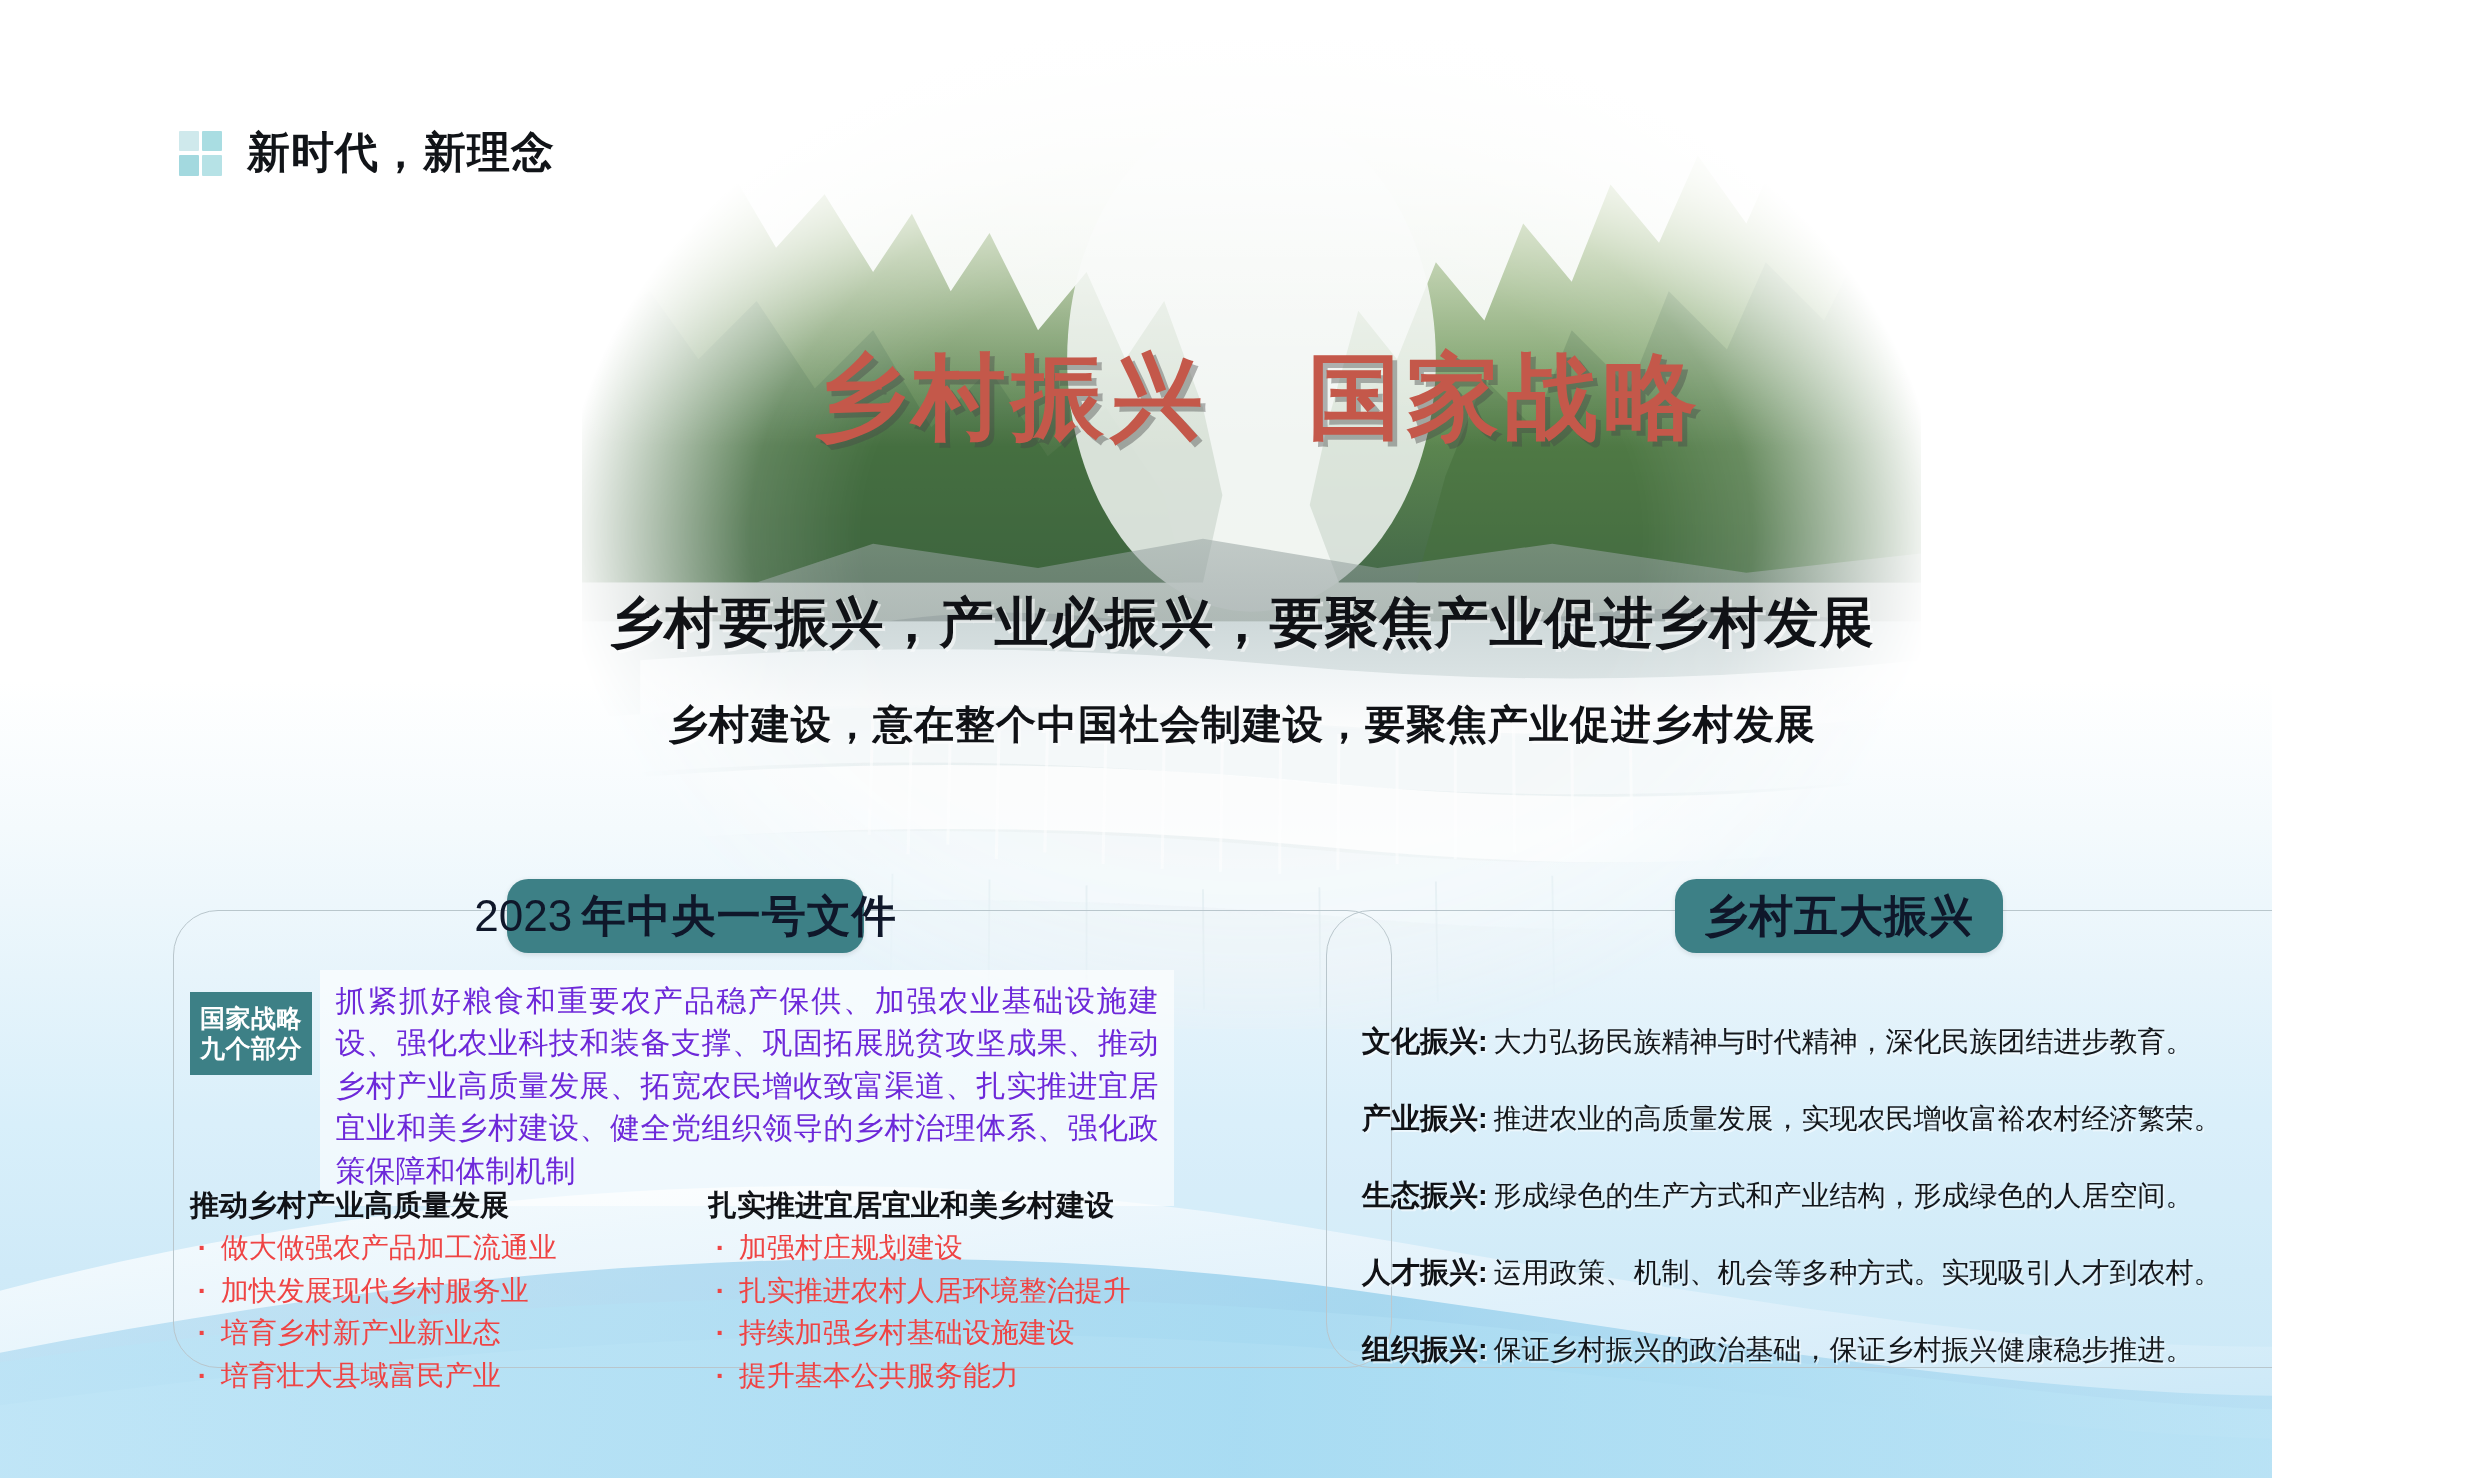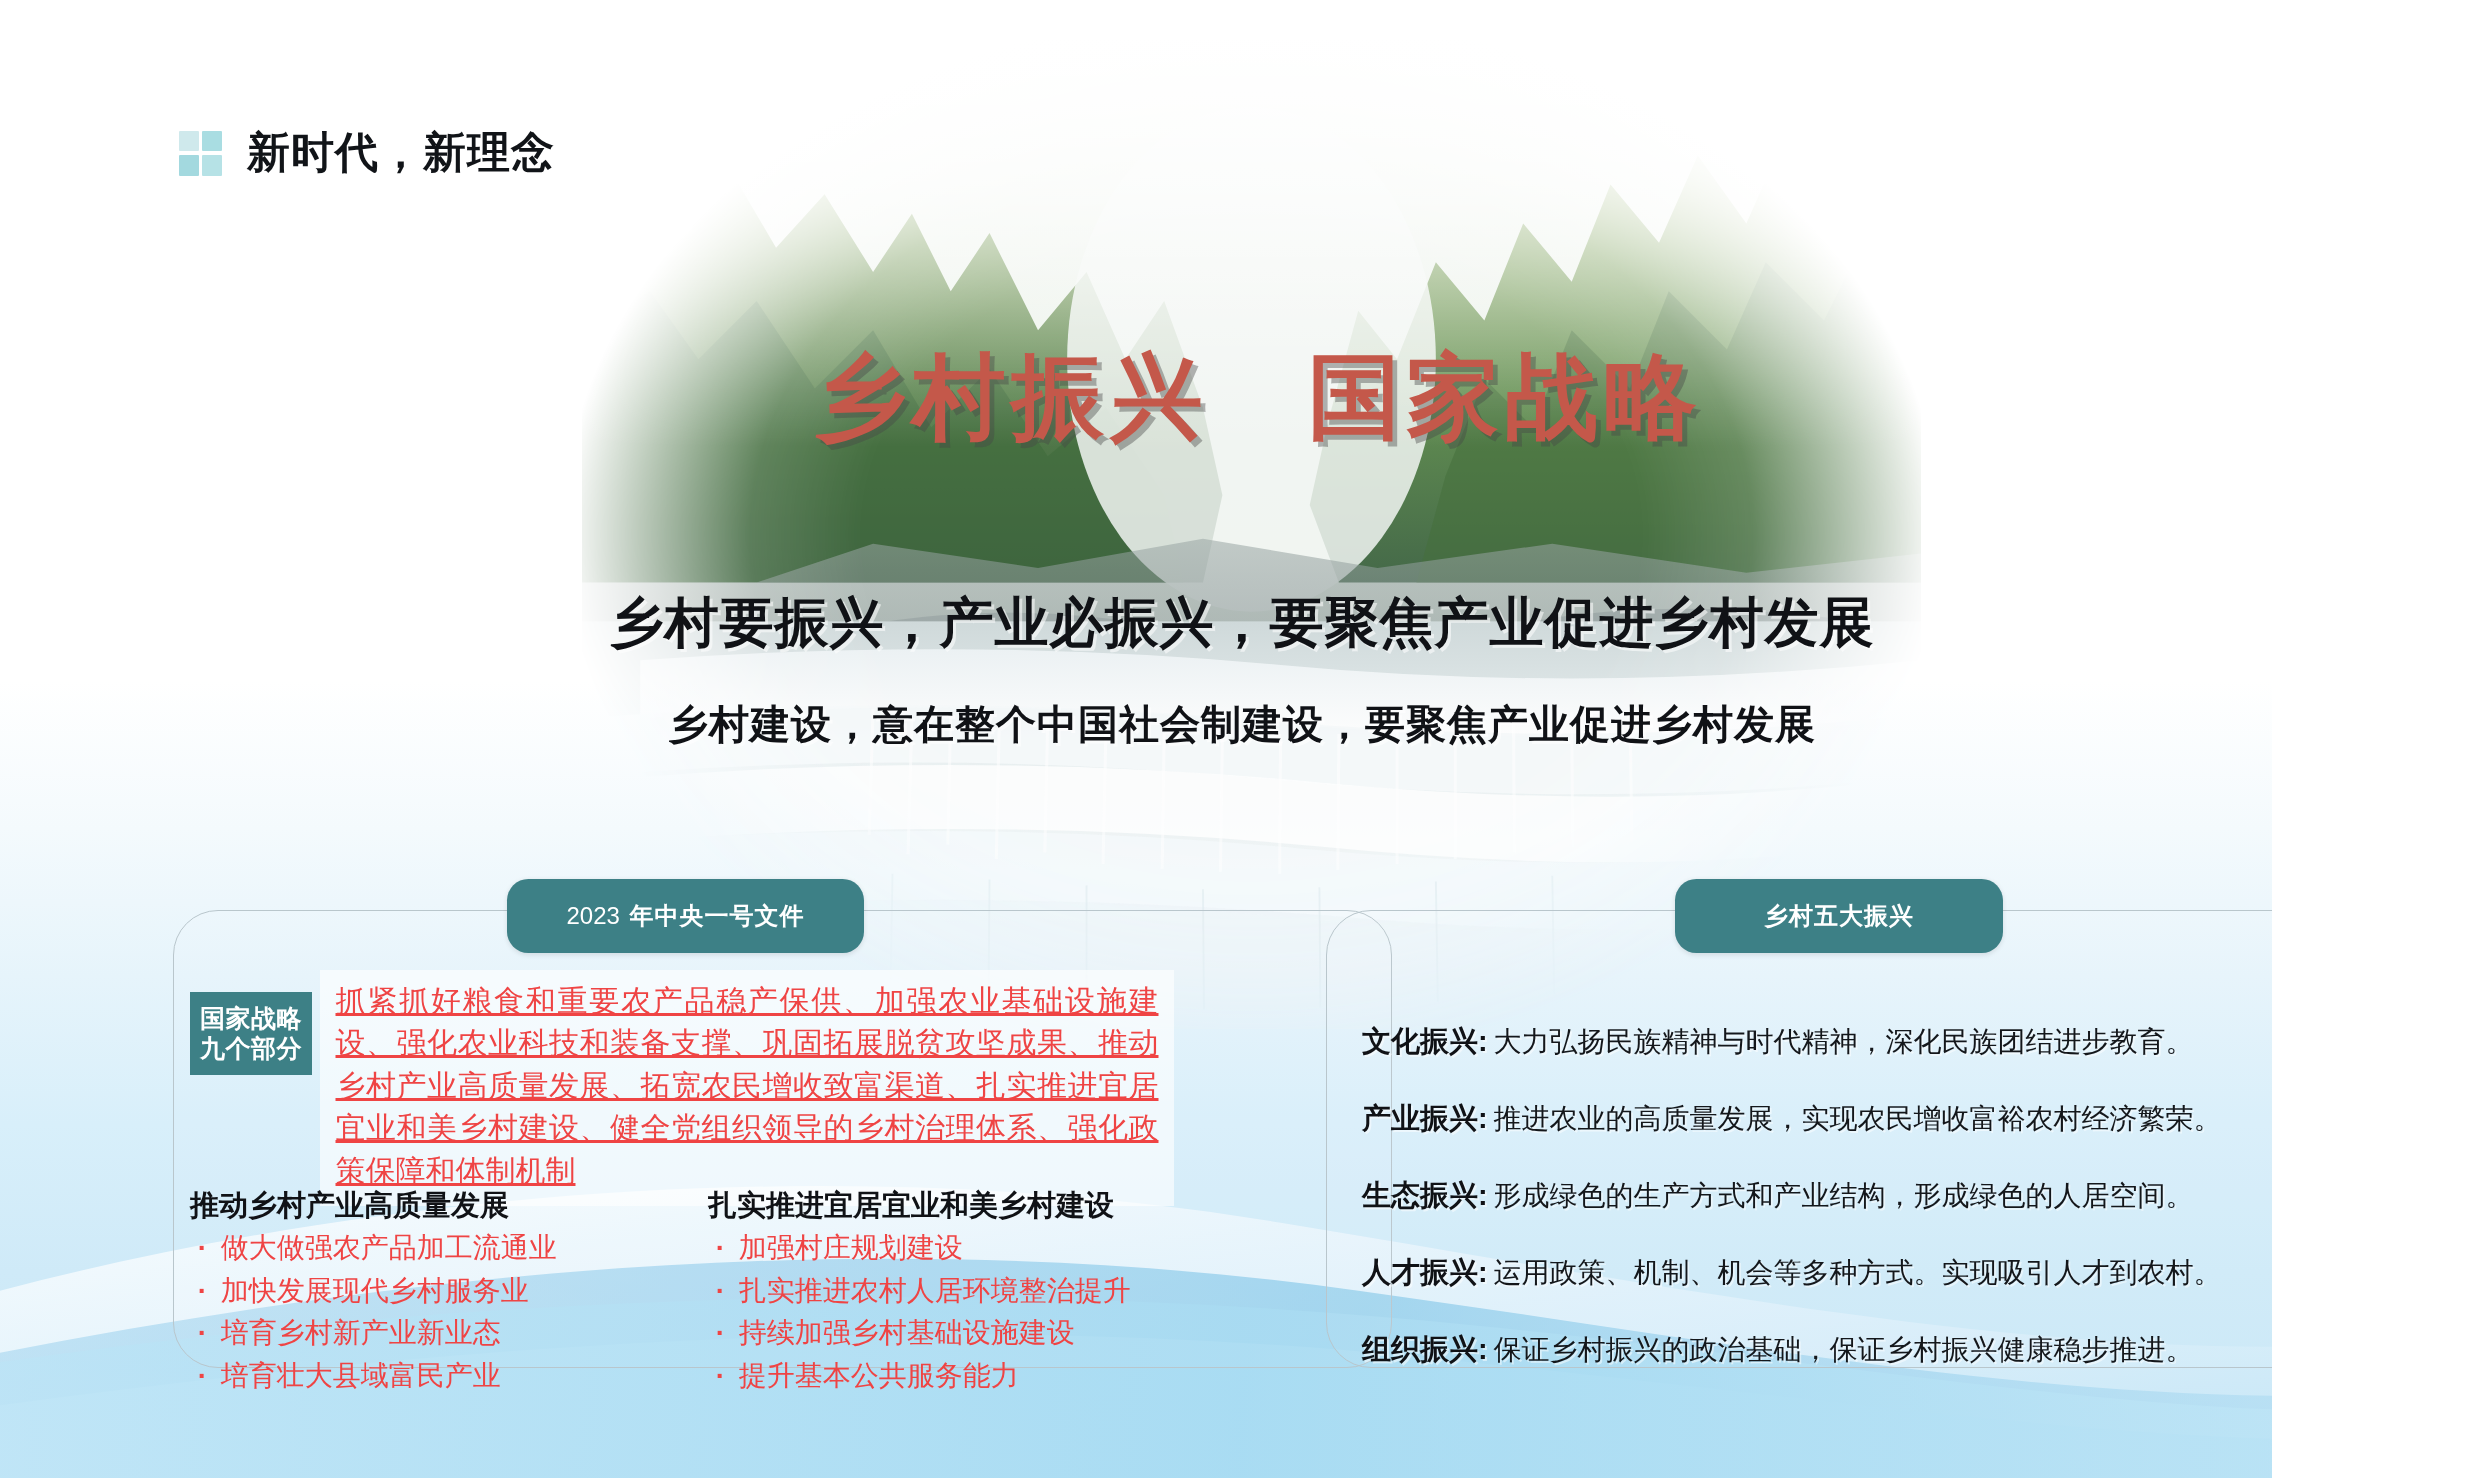--- a/index.html
+++ b/index.html
@@ -96,41 +96,40 @@
     border-radius: 45px;
     background: rgba(255,255,255,0.05);
   }
   .panel-left  { left: 173px;  top: 910px; width: 1219px; height: 458px; }
   .panel-right { left: 1326px; top: 910px; width: 1001px; height: 458px; }
 
   .badge {
     position: absolute;
     background: #3d8086;
     border-radius: 21.3px;
-    color: #ffffff;
-    font-size: 24px; font-weight: 700;
+    color: #0f172a;
+    font-size: 44px; font-weight: 700;
     display: flex; align-items: center; justify-content: center;
     letter-spacing: 1px; white-space: nowrap;
     box-shadow: 0 1.9px 5.8px rgba(0,0,0,0.10);
   }
   .badge-left  { left: 507px;  top: 879px; width: 357px; height: 74px; }
   .badge-right { left: 1675px; top: 879px; width: 328px; height: 74px; }
   .badge .year { font-weight: 400; margin-right: 9.7px; letter-spacing: 0px; }
 
   
   .doc-block {
     position: absolute; left: 320px; top: 970px;
     width: 854px; padding: 9.7px 15.5px 13.6px 15.5px;
     background: rgba(255,255,255,0.62);
   }
   .doc-text {
-    font-size: 30px; line-height: 1.42; color: #ef4444;
+    font-size: 30px; line-height: 1.42; color: #6d28d9;
     text-align: justify; text-justify: inter-ideograph;
     font-weight: 500;
-    text-decoration: underline;
   }
   .nine-tag {
     position: absolute; left: 190px; top: 992px;
     width: 122px; height: 83px;
     background: #3d8086; color: #fff;
     display: flex; flex-direction: column;
     align-items: center; justify-content: center;
     font-size: 25px; font-weight: 700; line-height: 1.18;
     letter-spacing: 0.5px;
   }

